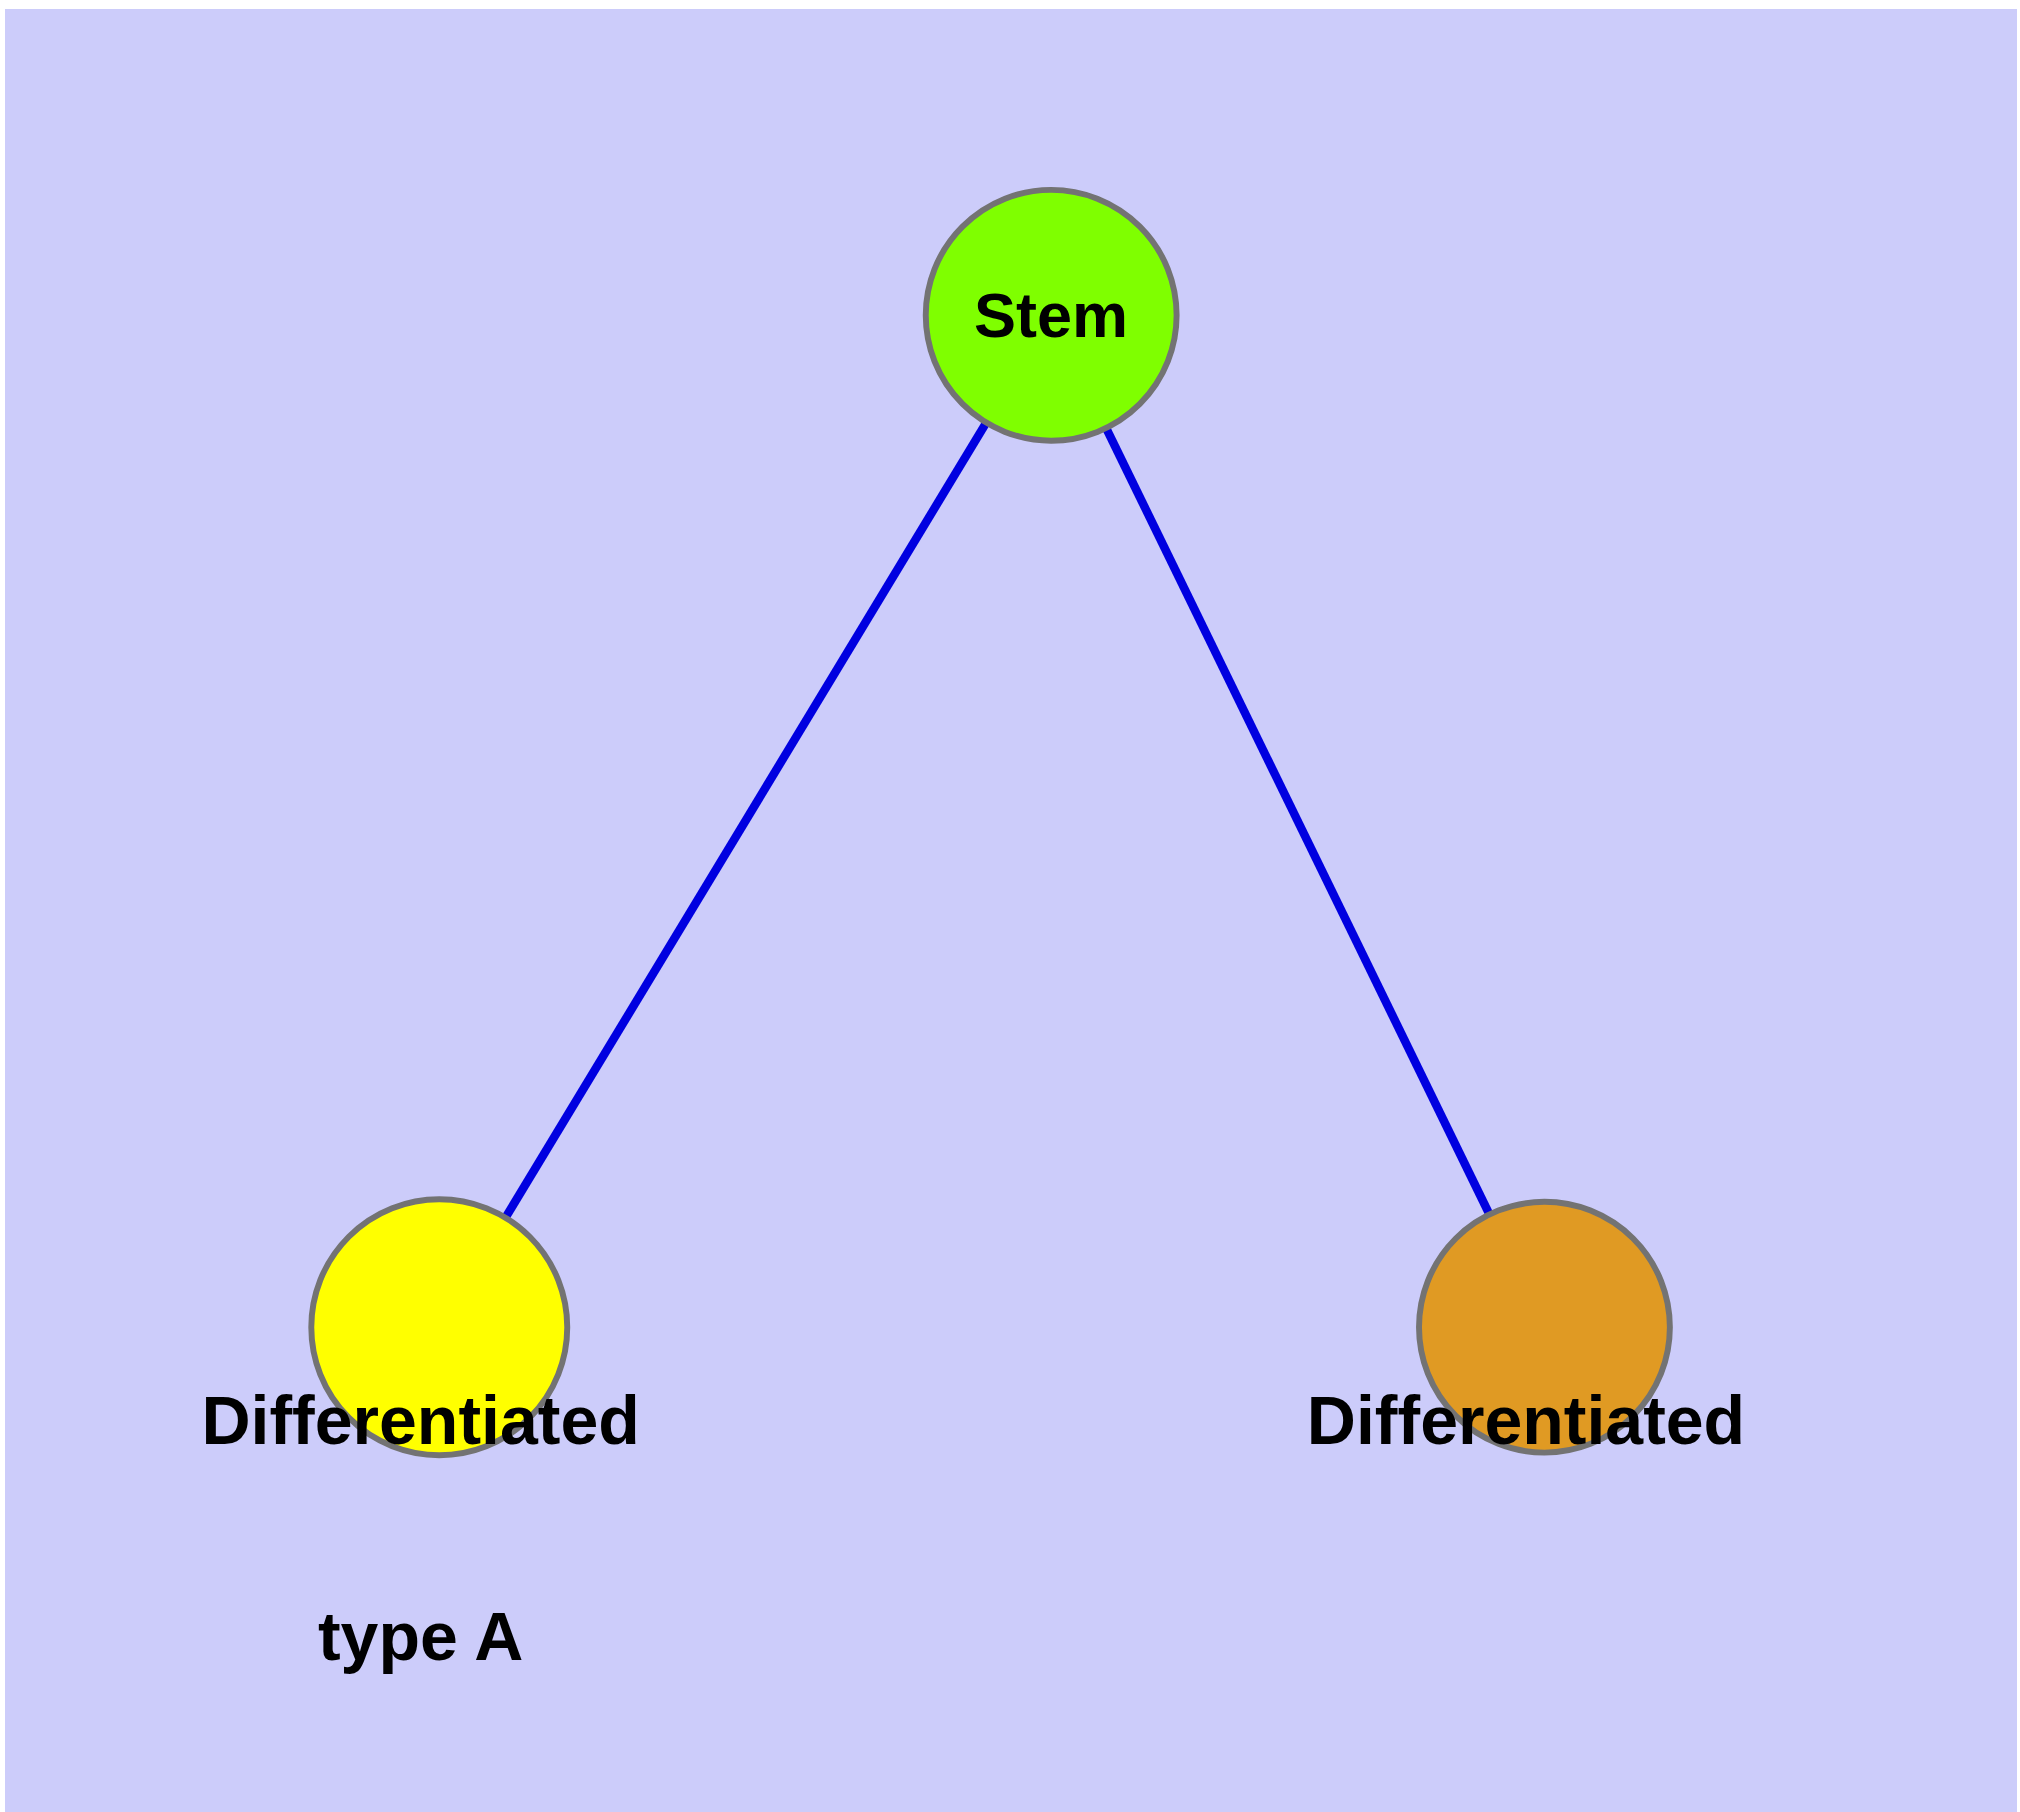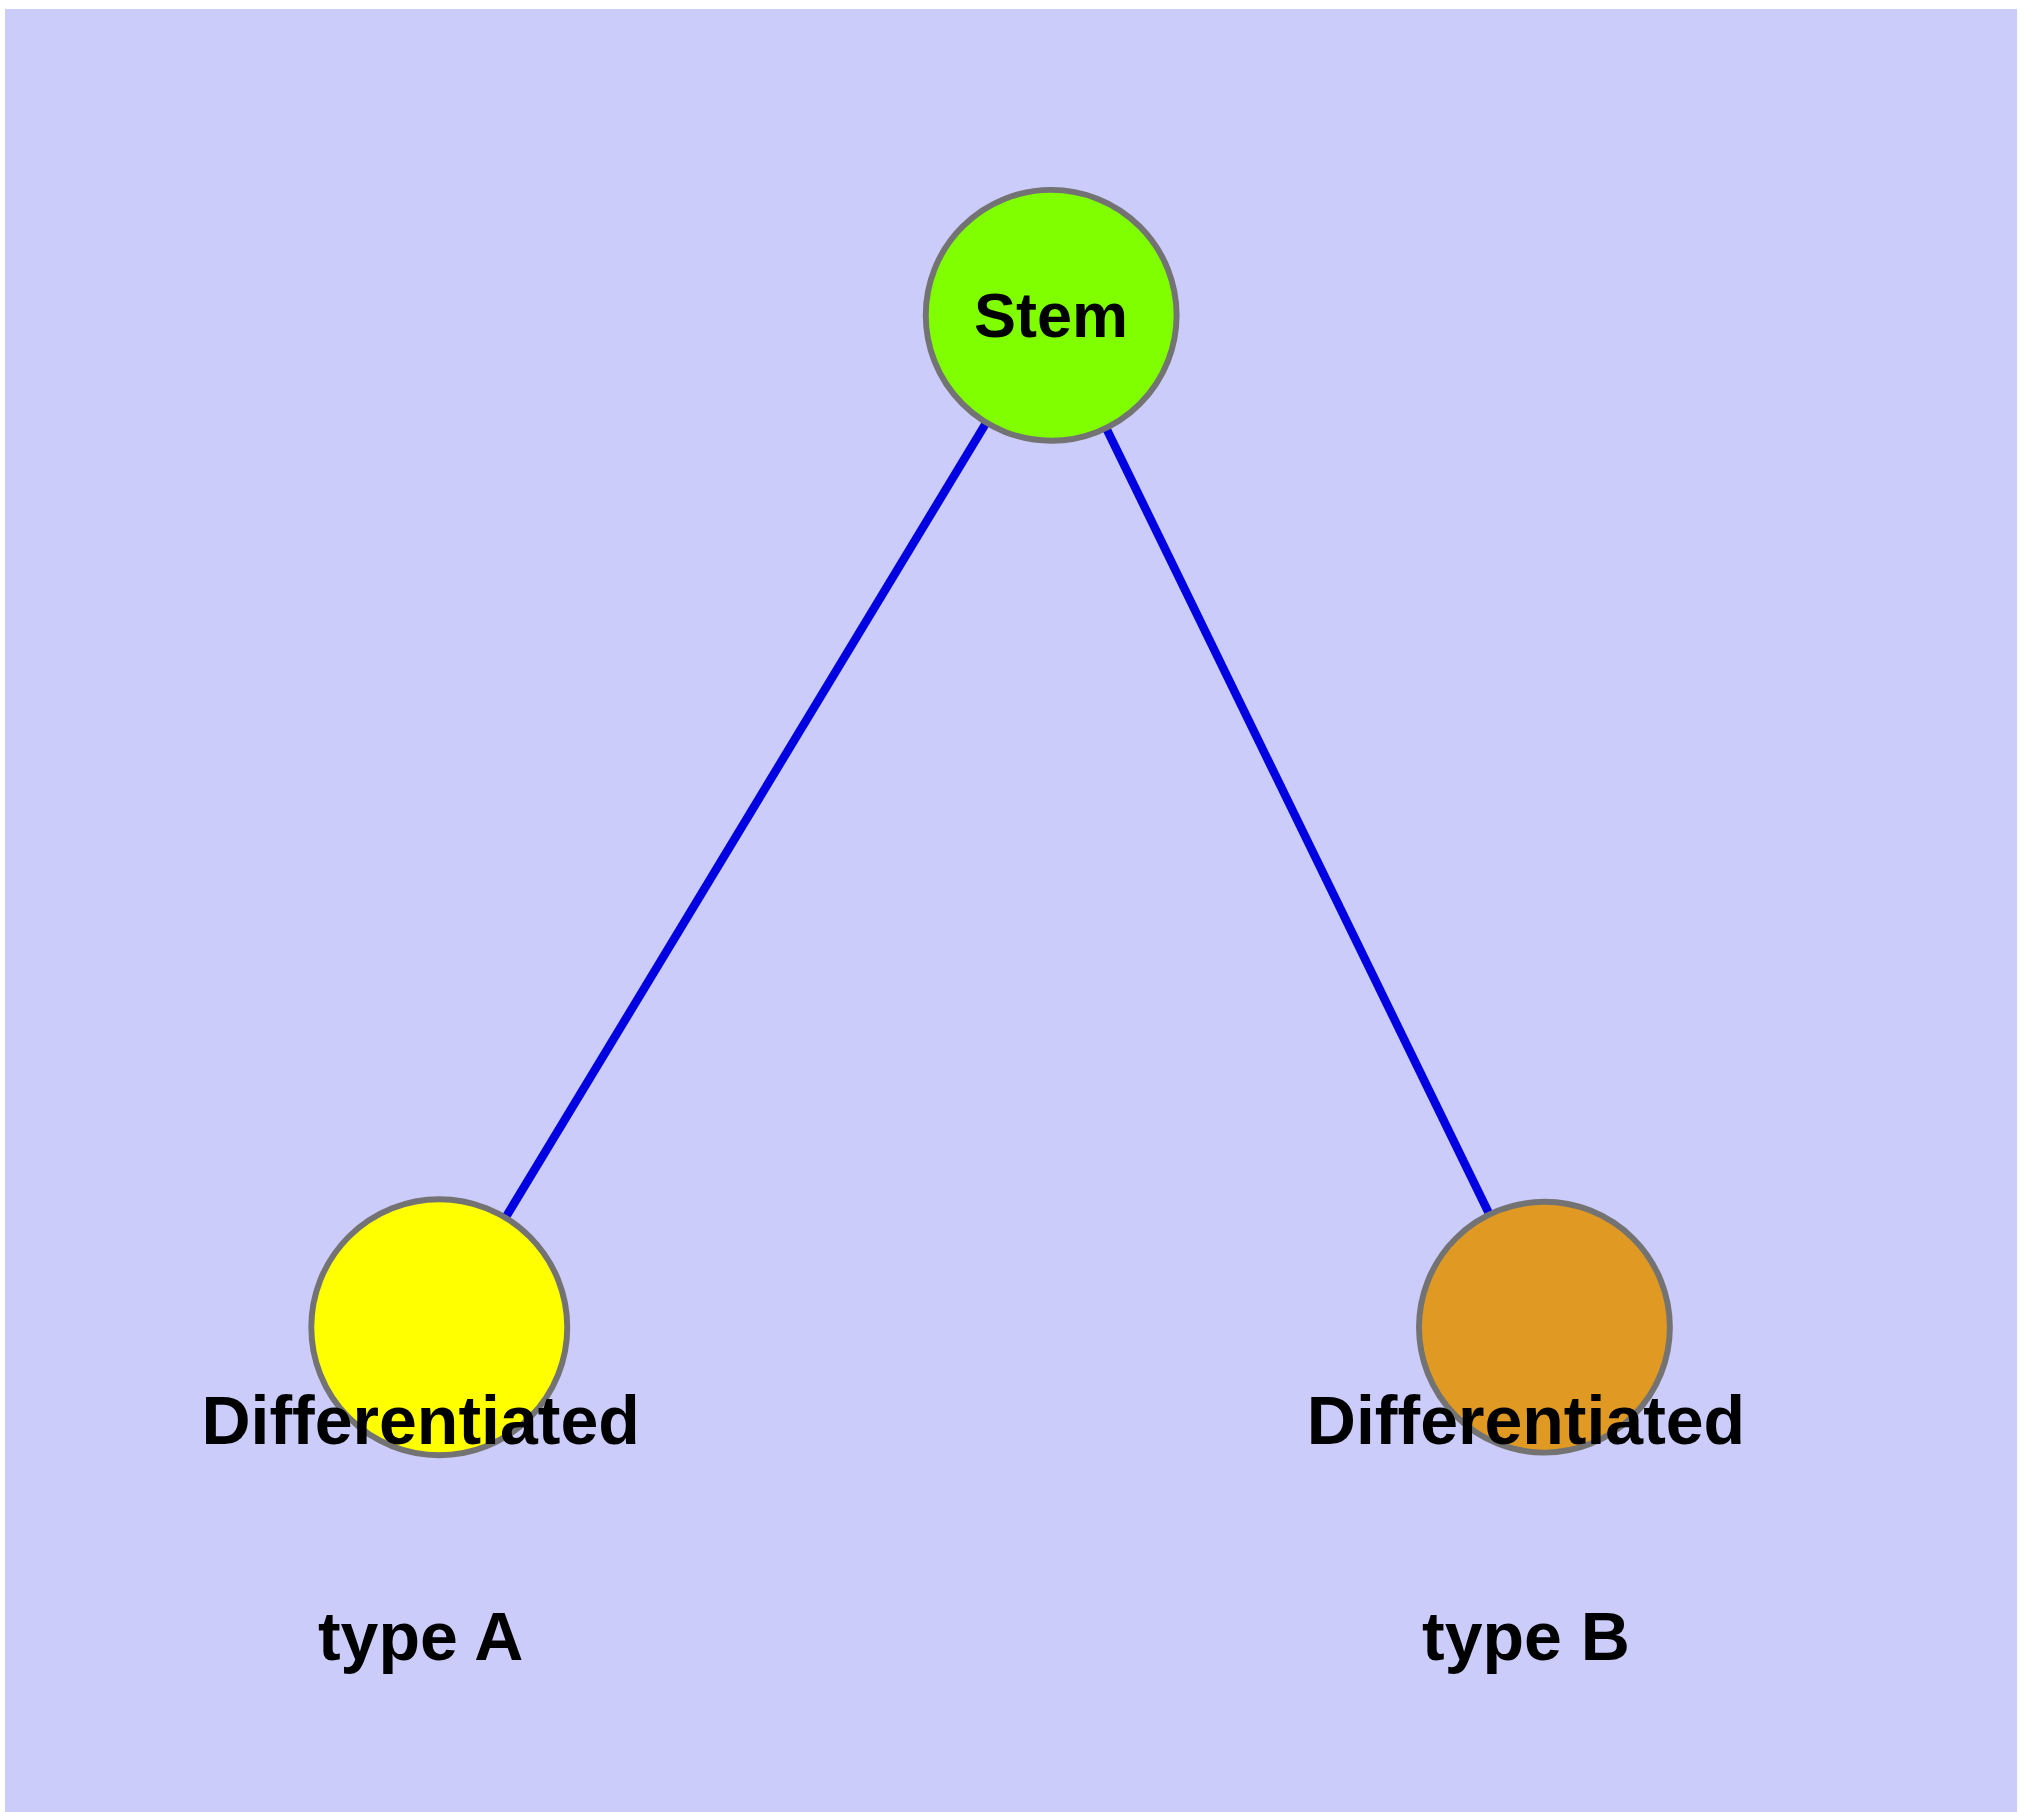--- a/index.html
+++ b/index.html
@@ -75,17 +75,16 @@
 
   <div class="node-label label-stem" style="left: 627px; top: 282px; width: 848px; color: rgb(0, 0, 0); font-size: 63px;">Stem</div>
 
   <div class="node-label label-leaf" style="left: -3.4px; top: 1240px; width: 848px; color: rgb(0, 0, 0); font-size: 68px;">
     <div>Differentiated</div>
     <div>type A</div>
   </div>
 
   <div class="node-label label-leaf" style="left: 1102px; top: 1240px; width: 848px; color: rgb(0, 0, 0); font-size: 68px;">
     <div>Differentiated</div>
-    <div>type B</div>
   </div>
 
 </div>
 
 
 </body></html>

